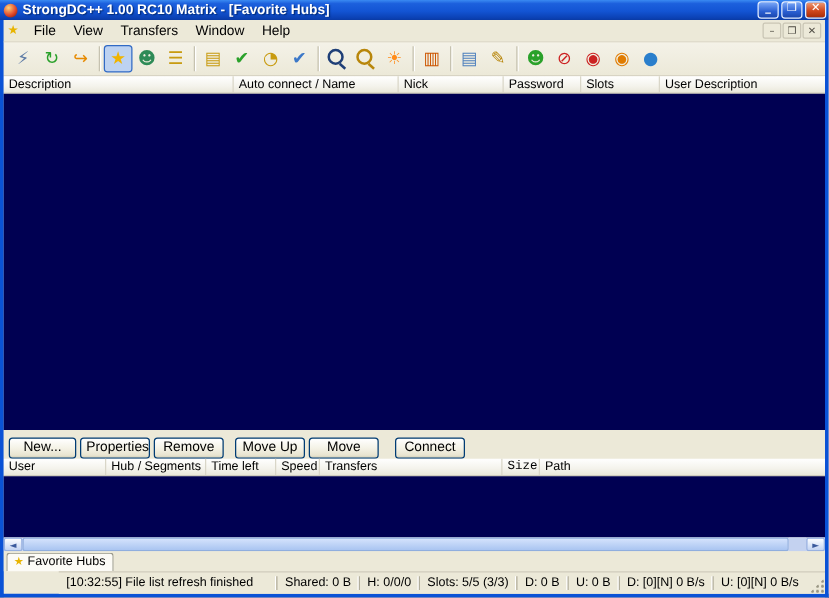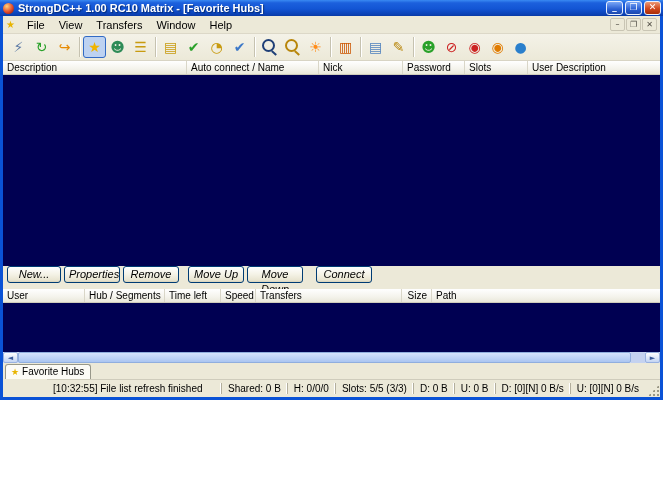--- a/index.html
+++ b/index.html
@@ -1,19 +1,19 @@
 <!DOCTYPE html>
 <html><head>
 <meta charset="utf-8">
 <style>
   * { box-sizing: border-box; }
   html,body { margin:0; padding:0; }
   body { width:663px; height:478px; font-family:"Liberation Sans", sans-serif; }
 
-  .window { width:663px; height:400px; display:flex; flex-direction:column; background:#ece9d8; }
+  .window { width:663px; height:478px; display:flex; flex-direction:column; background:#ece9d8; }
 
   
   .titlebar {
     height:16px; flex:0 0 16px; display:flex; align-items:center; padding:0 2px 0 3px;
     background:linear-gradient(180deg,#3a8af2 0%,#1c60dd 18%,#1355d4 55%,#0b41b4 90%,#0a3aa4 100%);
   }
   .app-icon { width:11px; height:11px; border-radius:50%; margin-right:4px; flex:0 0 11px;
     background:radial-gradient(circle at 35% 30%, #ffd27a, #e2492a 55%, #6d1405); }
   .title-text { color:#fff; font-size:11px; font-weight:bold; text-shadow:1px 1px 1px #002a77;
     flex:1; white-space:nowrap; overflow:hidden; }
@@ -46,36 +46,36 @@
     display:block; margin:-3px 0 0 -3px; }
   .mag::after { content:""; position:absolute; width:6px; height:2px; background:#1f3f77;
     transform:rotate(42deg); right:4px; bottom:4px; }
   .mag.amber::before { border-color:#b8860b; }
   .mag.amber::after { background:#b8860b; }
 
   
   .hdr { height:14px; flex:0 0 14px; display:flex; background:linear-gradient(180deg,#ffffff,#f4f3ec 60%,#eae8da);
     border-bottom:1px solid #cfccbc; font-size:10px; color:#000; }
   .hdr .cell { padding:1px 4px 0 4px; border-right:1px solid #d9d6c8; white-space:nowrap; overflow:hidden; }
-  .hdr .cell.right { text-align:right; }
+  .hdr .cell.right { text-align:right;font-family:Liberation Mono, monospace; }
   .hdr .cell.fill { flex:1; border-right:none; }
 
   
   .c-name{width:132px}.c-desc{width:184px}.c-nick{width:84px}.c-pass{width:62px}.c-serv{width:63px}
   
   .t-user{width:82px}.t-hub{width:80px}.t-status{width:177px}.t-time{width:56px}.t-speed{width:35px}
   .t-file{width:146px}.t-size{width:30px}
 
   
   .navy { background:#000052; }
   .hubs-list { flex:1 1 auto; }
   .transfers-list { flex:0 0 49px; }
 
   
-  .btn-strip { height:23px; flex:0 0 23px; display:flex; align-items:flex-start; background:#ece9d8; padding:0 4px;font-style:italic; }
+  .btn-strip { height:23px; flex:0 0 23px; display:flex; align-items:flex-end; background:#ece9d8; padding:0 4px; }
   .xpbtn { height:17px; font-size:11px; font-family:"Liberation Sans",sans-serif; padding:0 4px;
     border:1px solid #003c74; border-radius:3px; color:#000; text-align:center; line-height:15px;
     background:linear-gradient(180deg,#ffffff,#f4f2e6 50%,#e8e4d0 88%,#d6d2ba); cursor:default; }
   .w54{width:54px}.w56{width:56px}
   .gap3{margin-left:3px}.gap9{margin-left:9px}.gap13{margin-left:13px}
 
   
   .hscroll { height:11px; flex:0 0 11px; display:flex; background:#d2ddf6; }
   .sbtn { width:15px; height:11px; display:flex; align-items:center; justify-content:center;
     background:linear-gradient(180deg,#fdfeff,#c3d4f3); border:1px solid #98b1e0; border-radius:2px;

